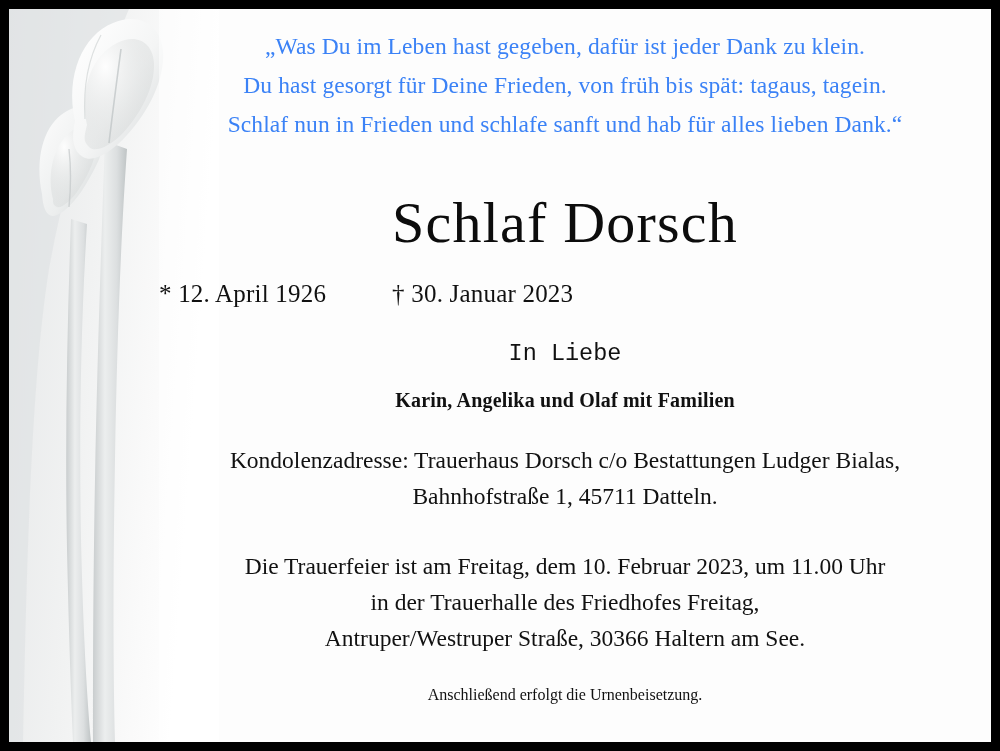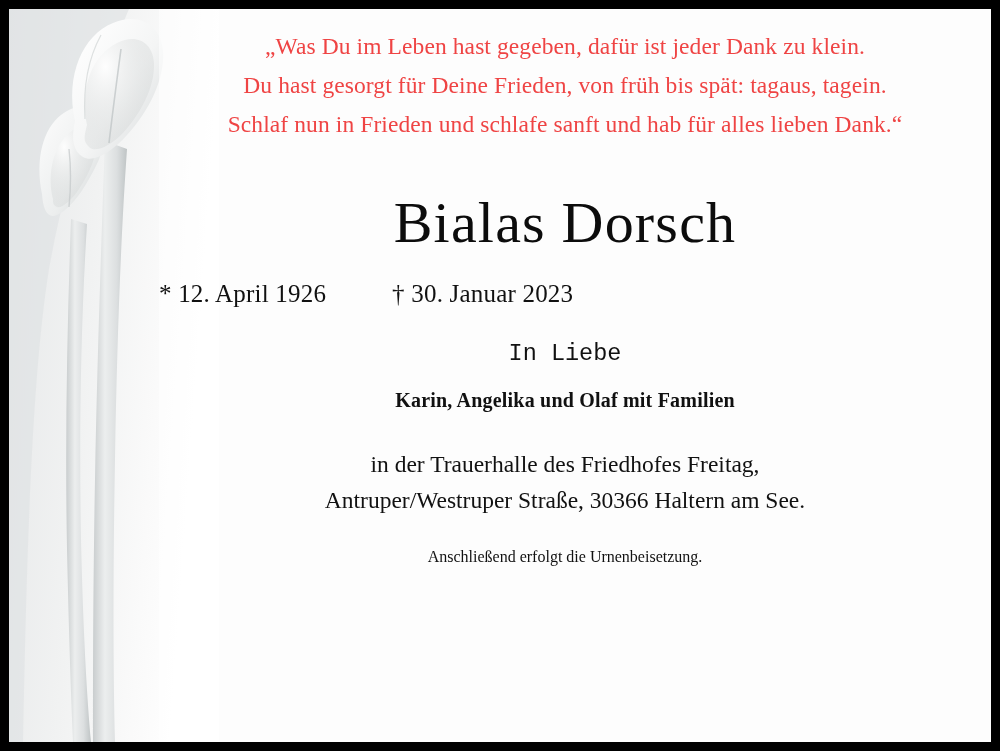--- a/index.html
+++ b/index.html
@@ -57,21 +57,21 @@
     position: absolute;
     left: 150px;
     right: 20px;
     top: 18px;
     text-align: center;
   }
 
   .verse {
     font-size: 23.5px;
     line-height: 39px;
-    color: #ef4444;
+    color: #3b82f6;
     letter-spacing: .1px;
   }
   .verse div {
     white-space: nowrap;
   }
 
   .name {
     margin-top: 48px;
     font-size: 58px;
     line-height: 62px;
@@ -183,33 +183,38 @@
     </div>
 
     <div class="content">
 
       <div class="verse">
         <div>„Was Du im Leben hast gegeben, dafür ist jeder Dank zu klein.</div>
         <div>Du hast gesorgt für Deine Frieden, von früh bis spät: tagaus, tagein.</div>
         <div>Schlaf nun in Frieden und schlafe sanft und hab für alles lieben Dank.“</div>
       </div>
 
-      <div class="name">Bialas Dorsch</div>
+      <div class="name">Schlaf Dorsch</div>
 
       <div class="dates">
         <span>* 12. April 1926</span>
         <span>† 30. Januar 2023</span>
       </div>
 
       <div class="inloving">In Liebe</div>
 
       <div class="family">Karin, Angelika und Olaf mit Familien</div>
 
+      <div class="condolence">
+        <div>Kondolenzadresse: Trauerhaus Dorsch c/o Bestattungen Ludger Bialas,</div>
+        <div>Bahnhofstraße 1, 45711 Datteln.</div>
+      </div>
 
       <div class="service">
+        <div>Die Trauerfeier ist am Freitag, dem 10. Februar 2023, um 11.00 Uhr</div>
         <div>in der Trauerhalle des Friedhofes Freitag,</div>
         <div>Antruper/Westruper Straße, 30366 Haltern am See.</div>
       </div>
 
       <div class="closing">Anschließend erfolgt die Urnenbeisetzung.</div>
 
     </div>
   </div>
 </div>
 

